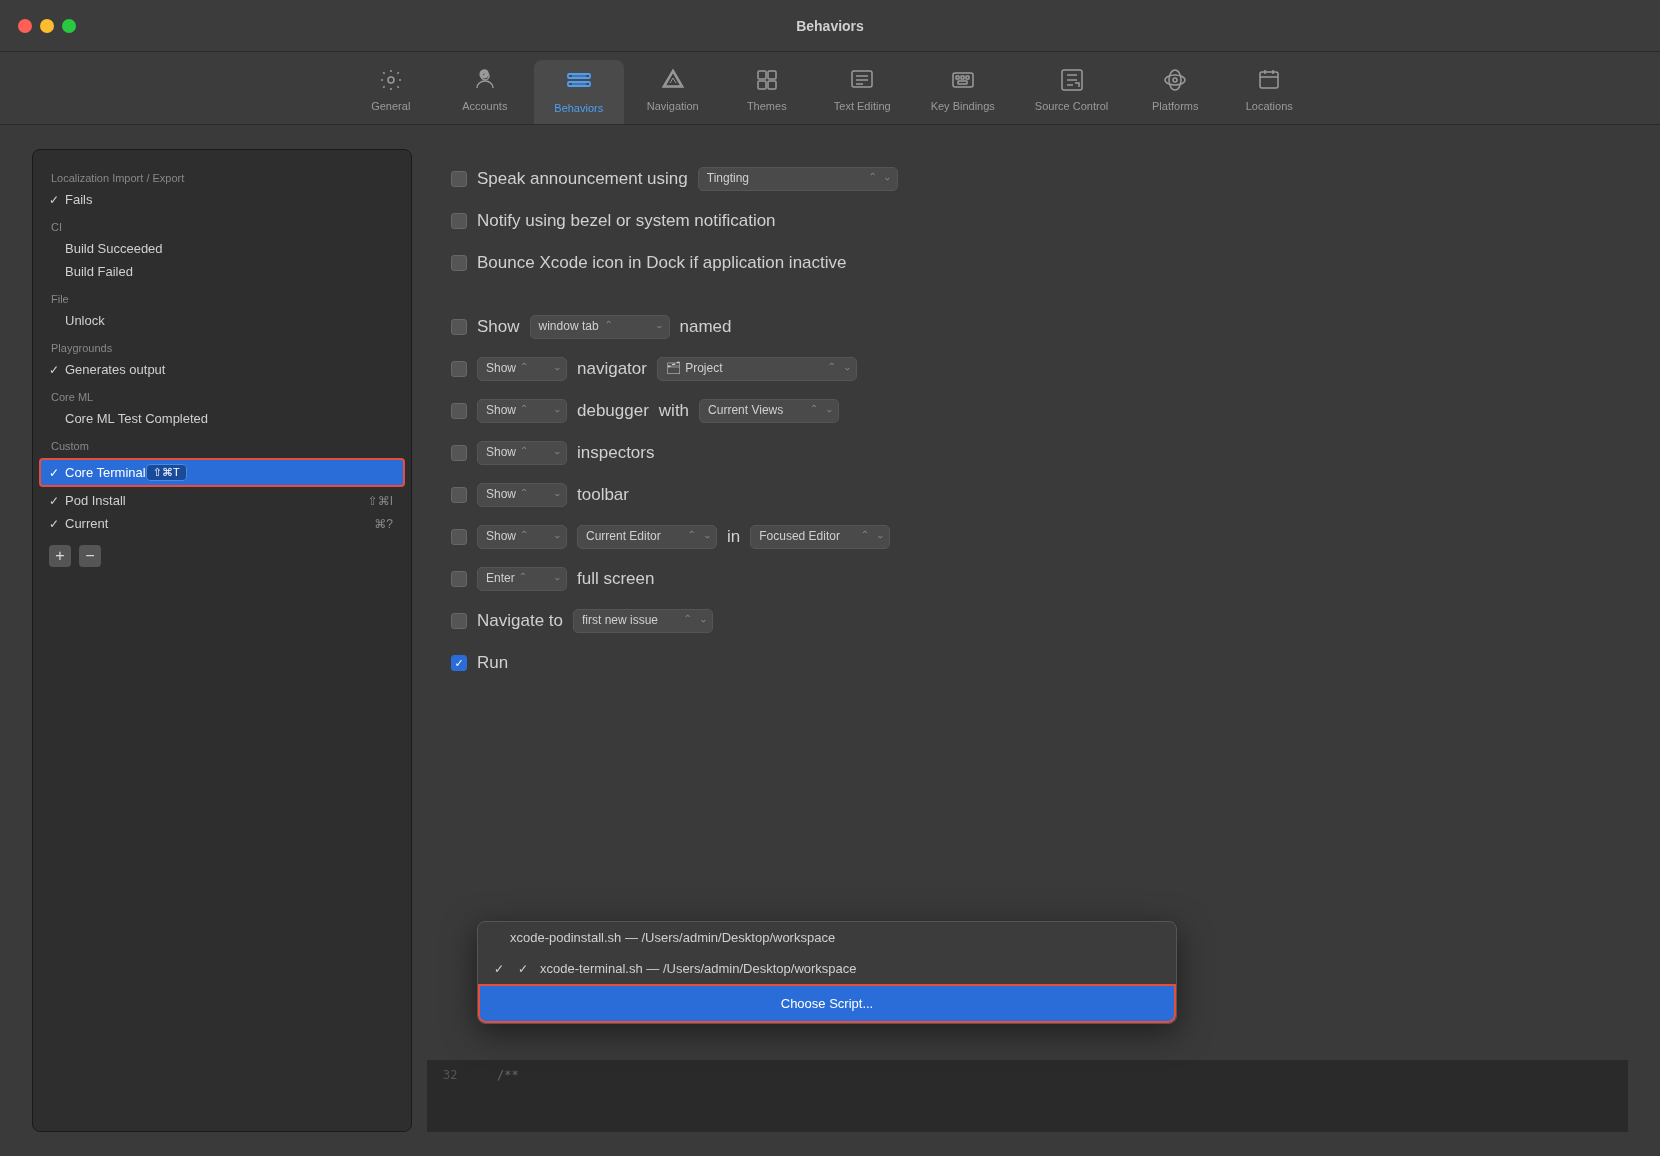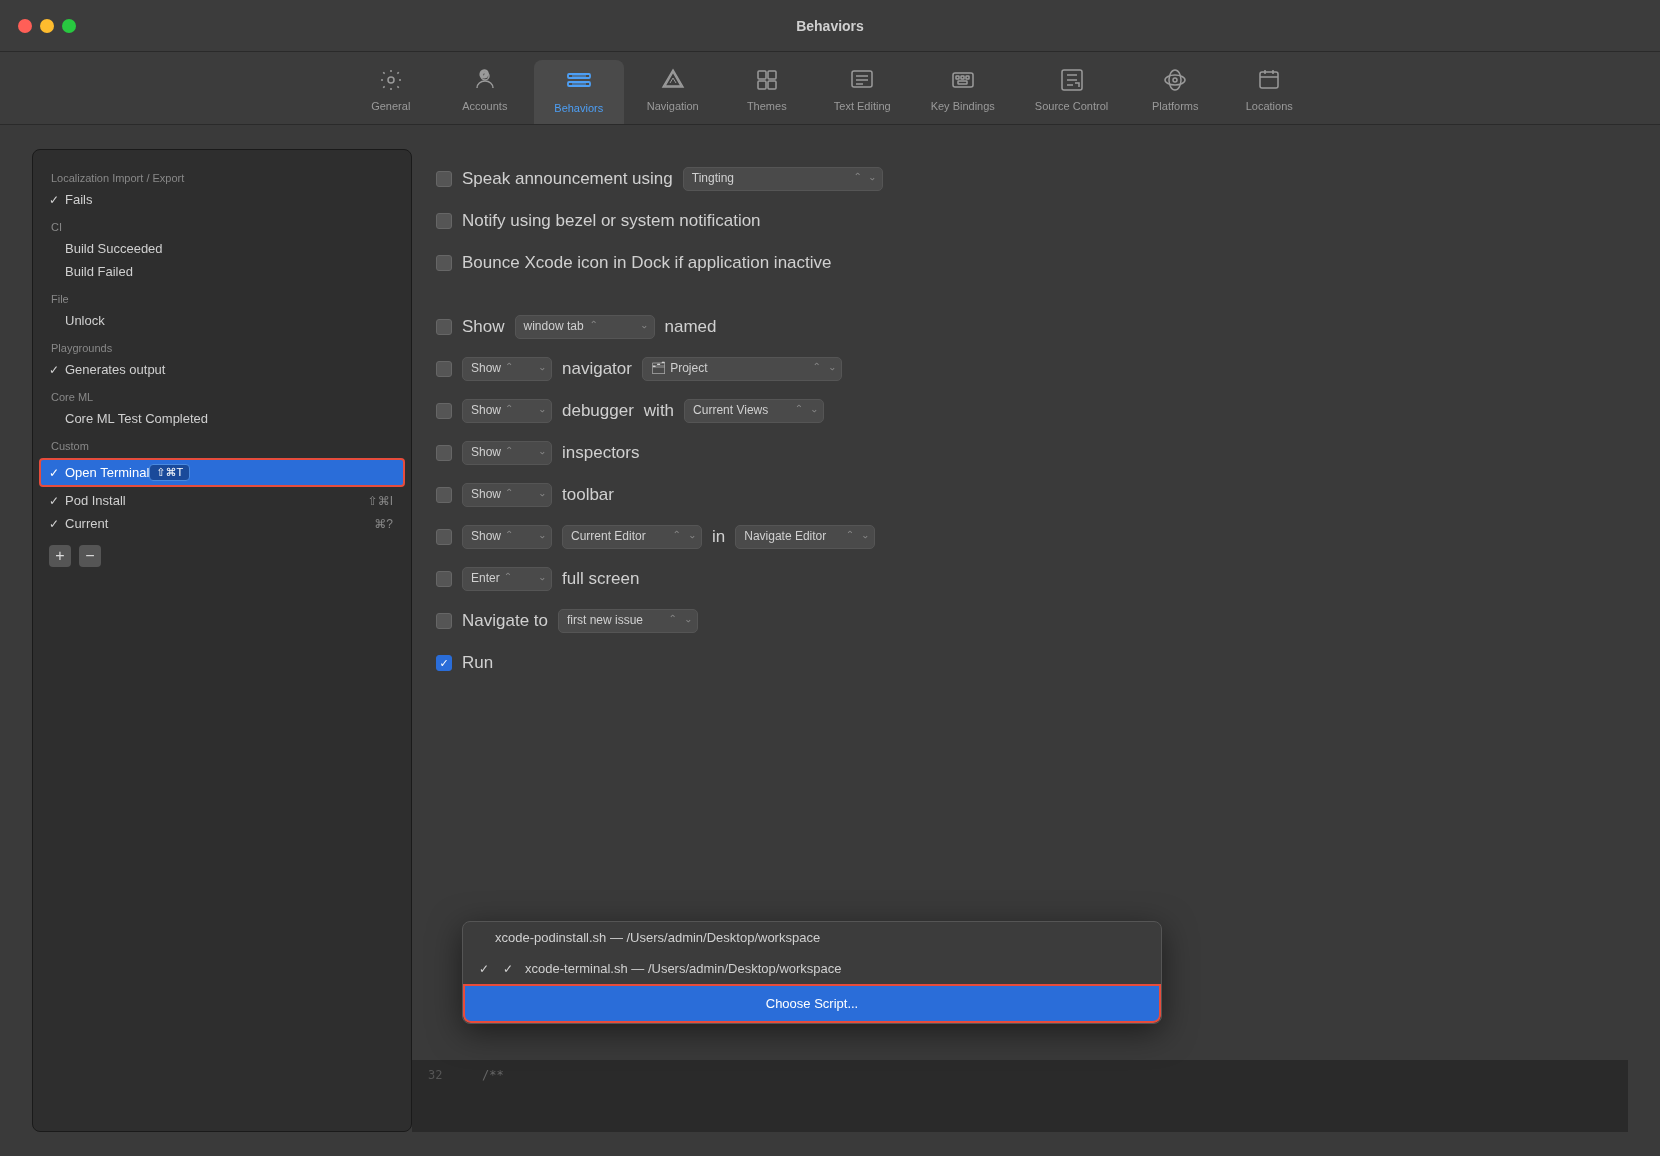--- a/index.html
+++ b/index.html
@@ -85,21 +85,21 @@
     .toolbar-label {
       font-size: 11px;
     }
 
     
     .main-content {
       display: flex;
       flex: 1;
       width: 100%;
       padding: 24px 32px;
-      gap: 0;
+      gap: 15px;
       background: #3a3a3a;
     }
 
     
     .sidebar {
       width: 380px;
       background: #2e2e2e;
       border-radius: 8px;
       padding: 12px 0;
       overflow-y: auto;
@@ -471,21 +471,21 @@
     </div>
 
     <div class="sidebar-section-header">Core ML</div>
     <div class="sidebar-item">
       <span>Core ML Test Completed</span>
     </div>
 
     <div class="sidebar-section-header">Custom</div>
 
     <div class="sidebar-item active checked sidebar-item-highlight" style="border: 2px solid #e74c3c; border-radius: 4px; margin: 2px 6px;">
-      <span>Open Terminal</span>
+      <span>Core Terminal</span>
       <span class="shortcut-badge">⇧⌘T</span>
     </div>
 
     <div class="sidebar-item checked">
       <span>Pod Install</span>
       <span class="sidebar-item-shortcut">⇧⌘I</span>
     </div>
 
     <div class="sidebar-item checked">
       <span>Current</span>
@@ -582,21 +582,21 @@
       <div class="setting-dropdown" style="min-width: 90px;">
         <span>Show</span>
         <span style="margin-left: 4px; color: #888; font-size: 10px;">⌃</span>
       </div>
       <div class="setting-dropdown medium">
         <span>Current Editor</span>
         <span style="margin-left: auto; color: #888; font-size: 10px;">⌃</span>
       </div>
       <span class="setting-label">in</span>
       <div class="setting-dropdown medium">
-        <span>Navigate Editor</span>
+        <span>Focused Editor</span>
         <span style="margin-left: auto; color: #888; font-size: 10px;">⌃</span>
       </div>
     </div>
 
     <div class="setting-row">
       <div class="setting-checkbox"></div>
       <div class="setting-dropdown" style="min-width: 90px;">
         <span>Enter</span>
         <span style="margin-left: 4px; color: #888; font-size: 10px;">⌃</span>
       </div>

